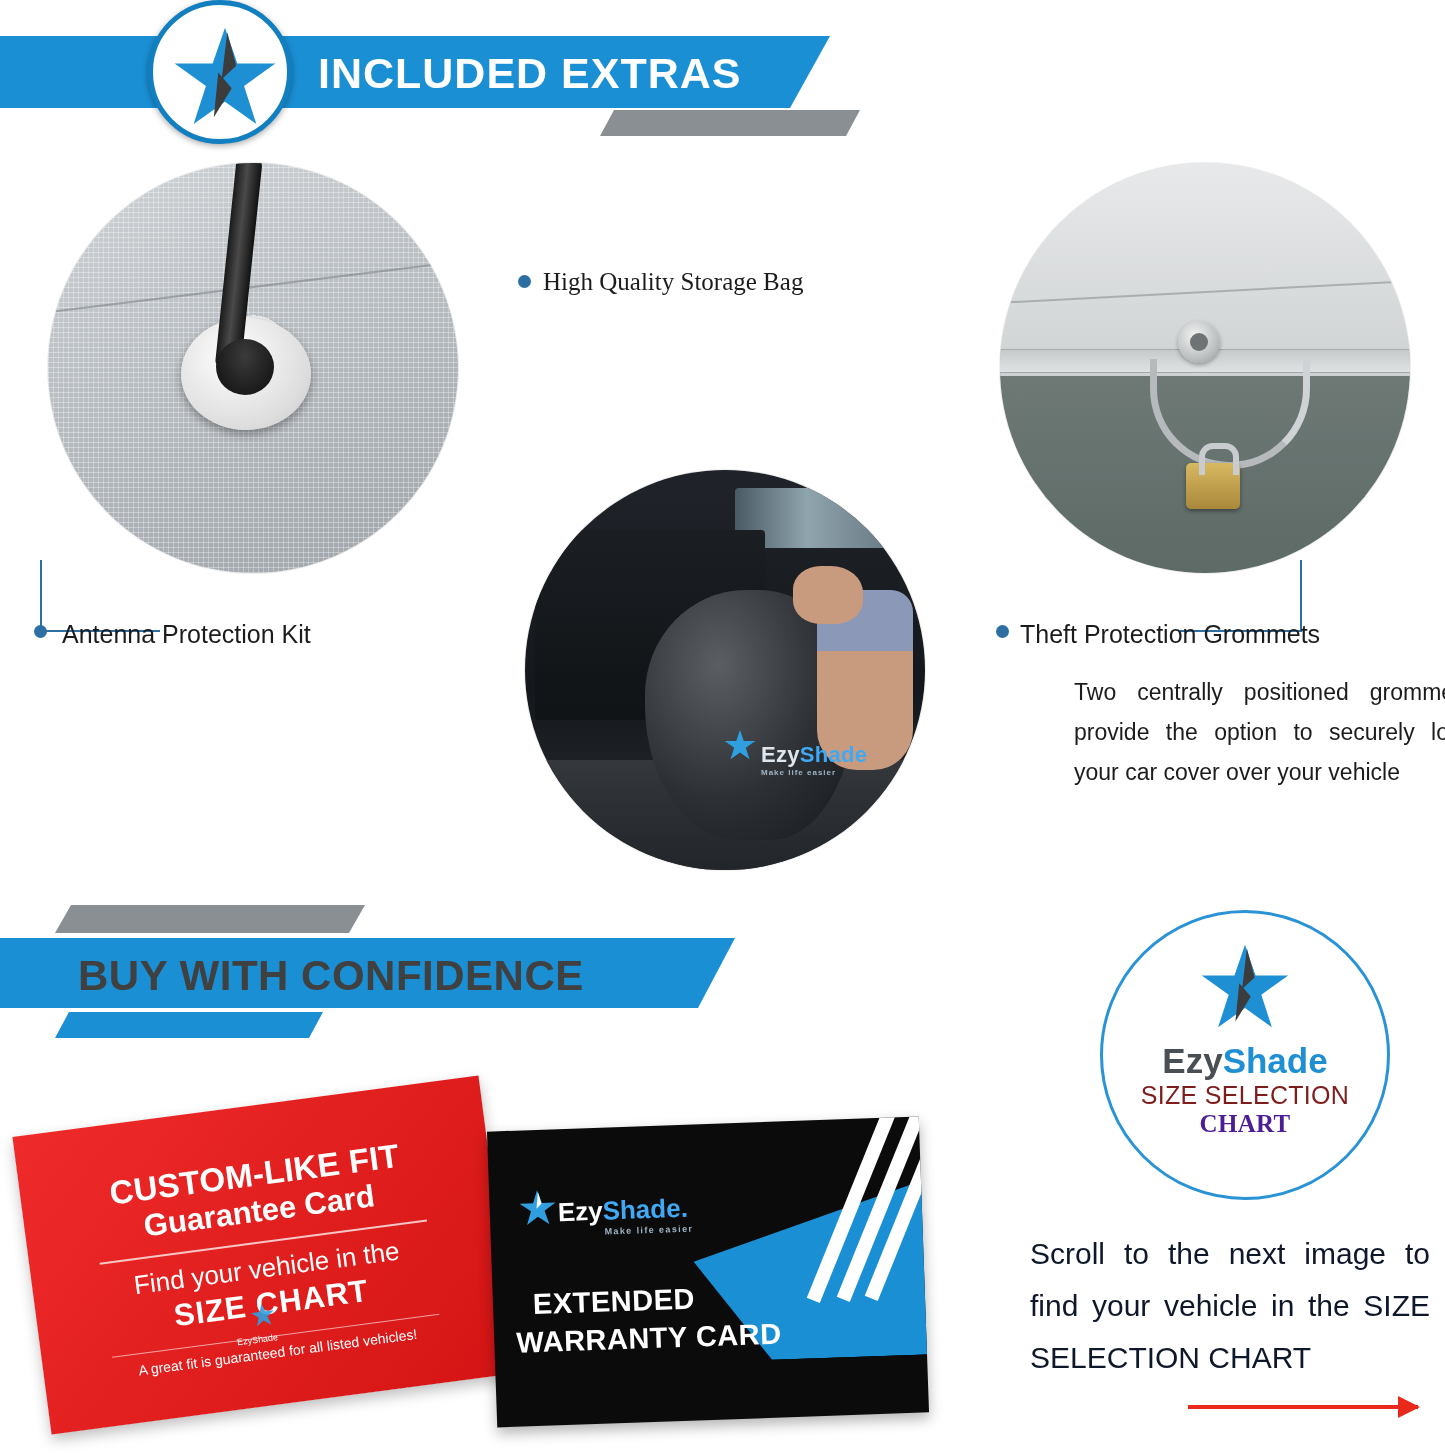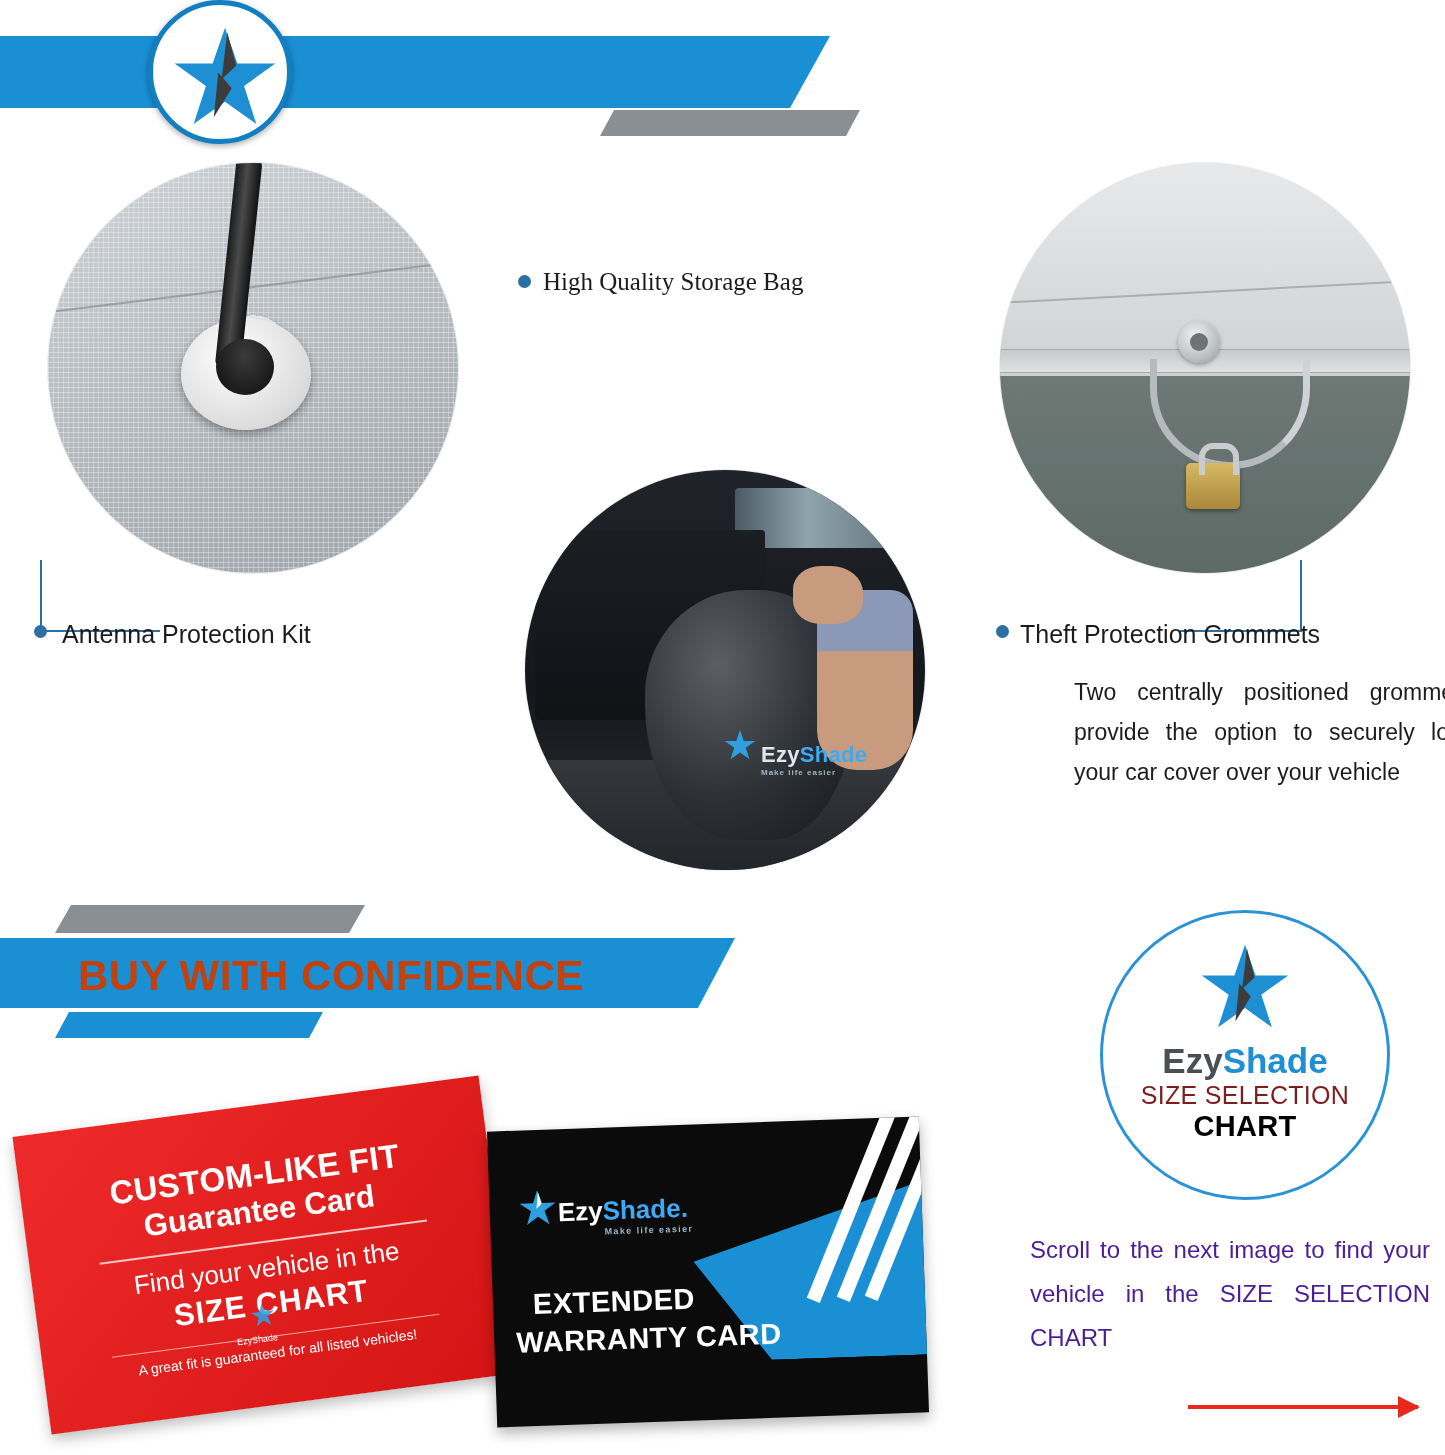--- a/index.html
+++ b/index.html
@@ -81,21 +81,21 @@
     width: 268px; height: 26px;
     background: #1a8fd4;
     clip-path: polygon(14px 0, 268px 0, 254px 26px, 0 26px);
   }
   .banner2 .title {
     position: absolute;
     left: 78px; top: 47px;
     font-size: 42px;
     font-weight: bold;
     letter-spacing: 0.5px;
-    color: #c2410c;
+    color: #404040;
   }
 
   
   .circle-photo {
     position: absolute;
     border-radius: 50%;
     overflow: hidden;
     box-shadow: 0 0 0 1px rgba(0,0,0,0.07);
   }
   #photo-antenna {
@@ -334,29 +334,29 @@
     width: 290px; height: 290px;
     border-radius: 50%;
     border: 3px solid #2a93d6;
     background: #fff;
     text-align: center;
   }
   #size-badge .bstar { margin: 26px auto 2px; }
   #size-badge .brand { font-size: 35px; font-weight: bold; color: #4a4f54; }
   #size-badge .brand em { font-style: normal; color: #1f8fd4; }
   #size-badge .l1 { font-size: 25px; font-weight: normal; color: #7f1d1d; letter-spacing: .3px; }
-  #size-badge .l2 { font-size: 29px; font-weight: bold; color: #000000; letter-spacing: .3px; }
+  #size-badge .l2 { font-size: 25px; font-weight: bold; color: #4c1d95; letter-spacing: .3px; font-family: Liberation Serif, serif; }
 
   #scroll-note {
     position: absolute;
     left: 1030px; top: 1228px;
     width: 400px;
-    font-size: 24px;
-    line-height: 44px;
-    color: #4c1d95;
+    font-size: 30px;
+    line-height: 52px;
+    color: #0f172a;
     text-align: justify;
   }
   .arrow {
     position: absolute;
     left: 1188px; top: 1405px;
     width: 230px; height: 4px;
     background: #e8291c;
   }
   .arrow::after {
     content: "";
@@ -367,20 +367,21 @@
   }
 </style>
 </head>
 <body>
 
 <div class="page">
 
   <div class="banner1">
     <div class="bar-grey"></div>
     <div class="bar-blue"></div>
+    <div class="title">INCLUDED EXTRAS</div>
   </div>
   <div class="star-badge">
     <svg class="sv" width="112" height="112" viewBox="0 0 100 100">
       <polygon points="50,6 61,38 95,38 67,58 78,92 50,72 22,92 33,58 5,38 39,38" fill="#1f8fd4"></polygon>
       <polygon points="52,10 60,40 47,52" fill="#3c3c3c"></polygon>
       <polygon points="44,46 56,60 40,86" fill="#3c3c3c"></polygon>
     </svg>
   </div>
 
   <div class="circle-photo" id="photo-antenna">

